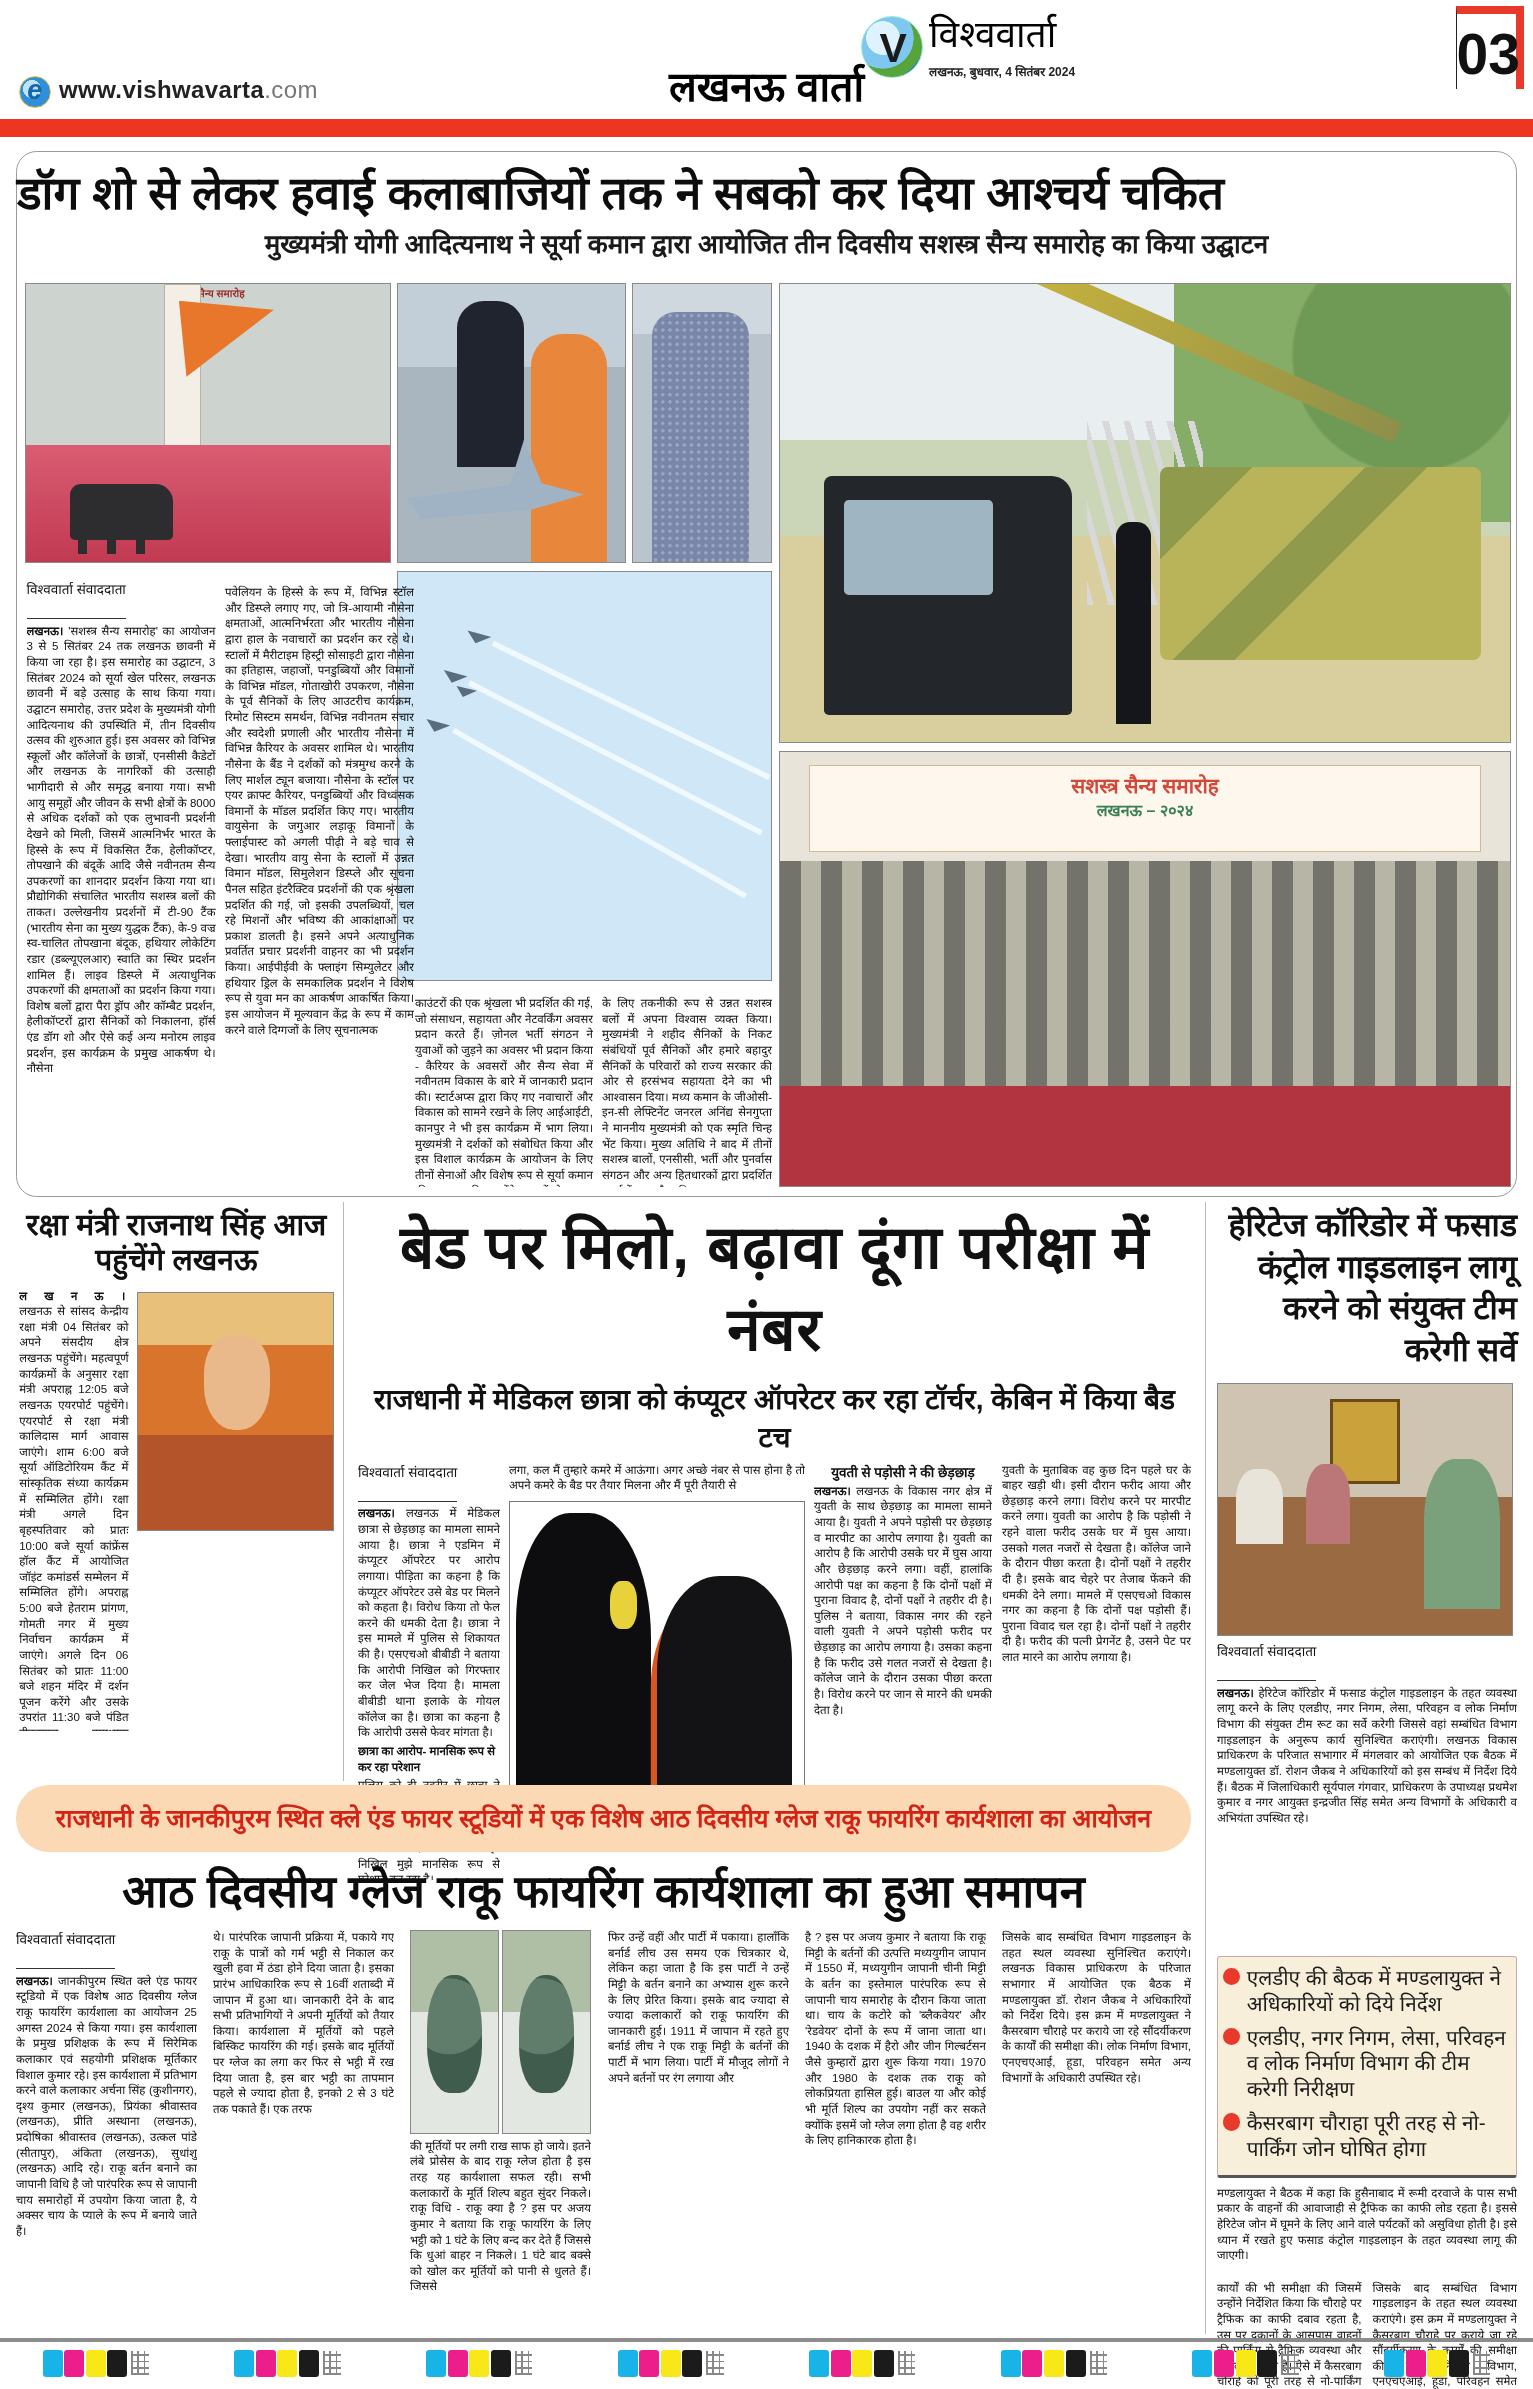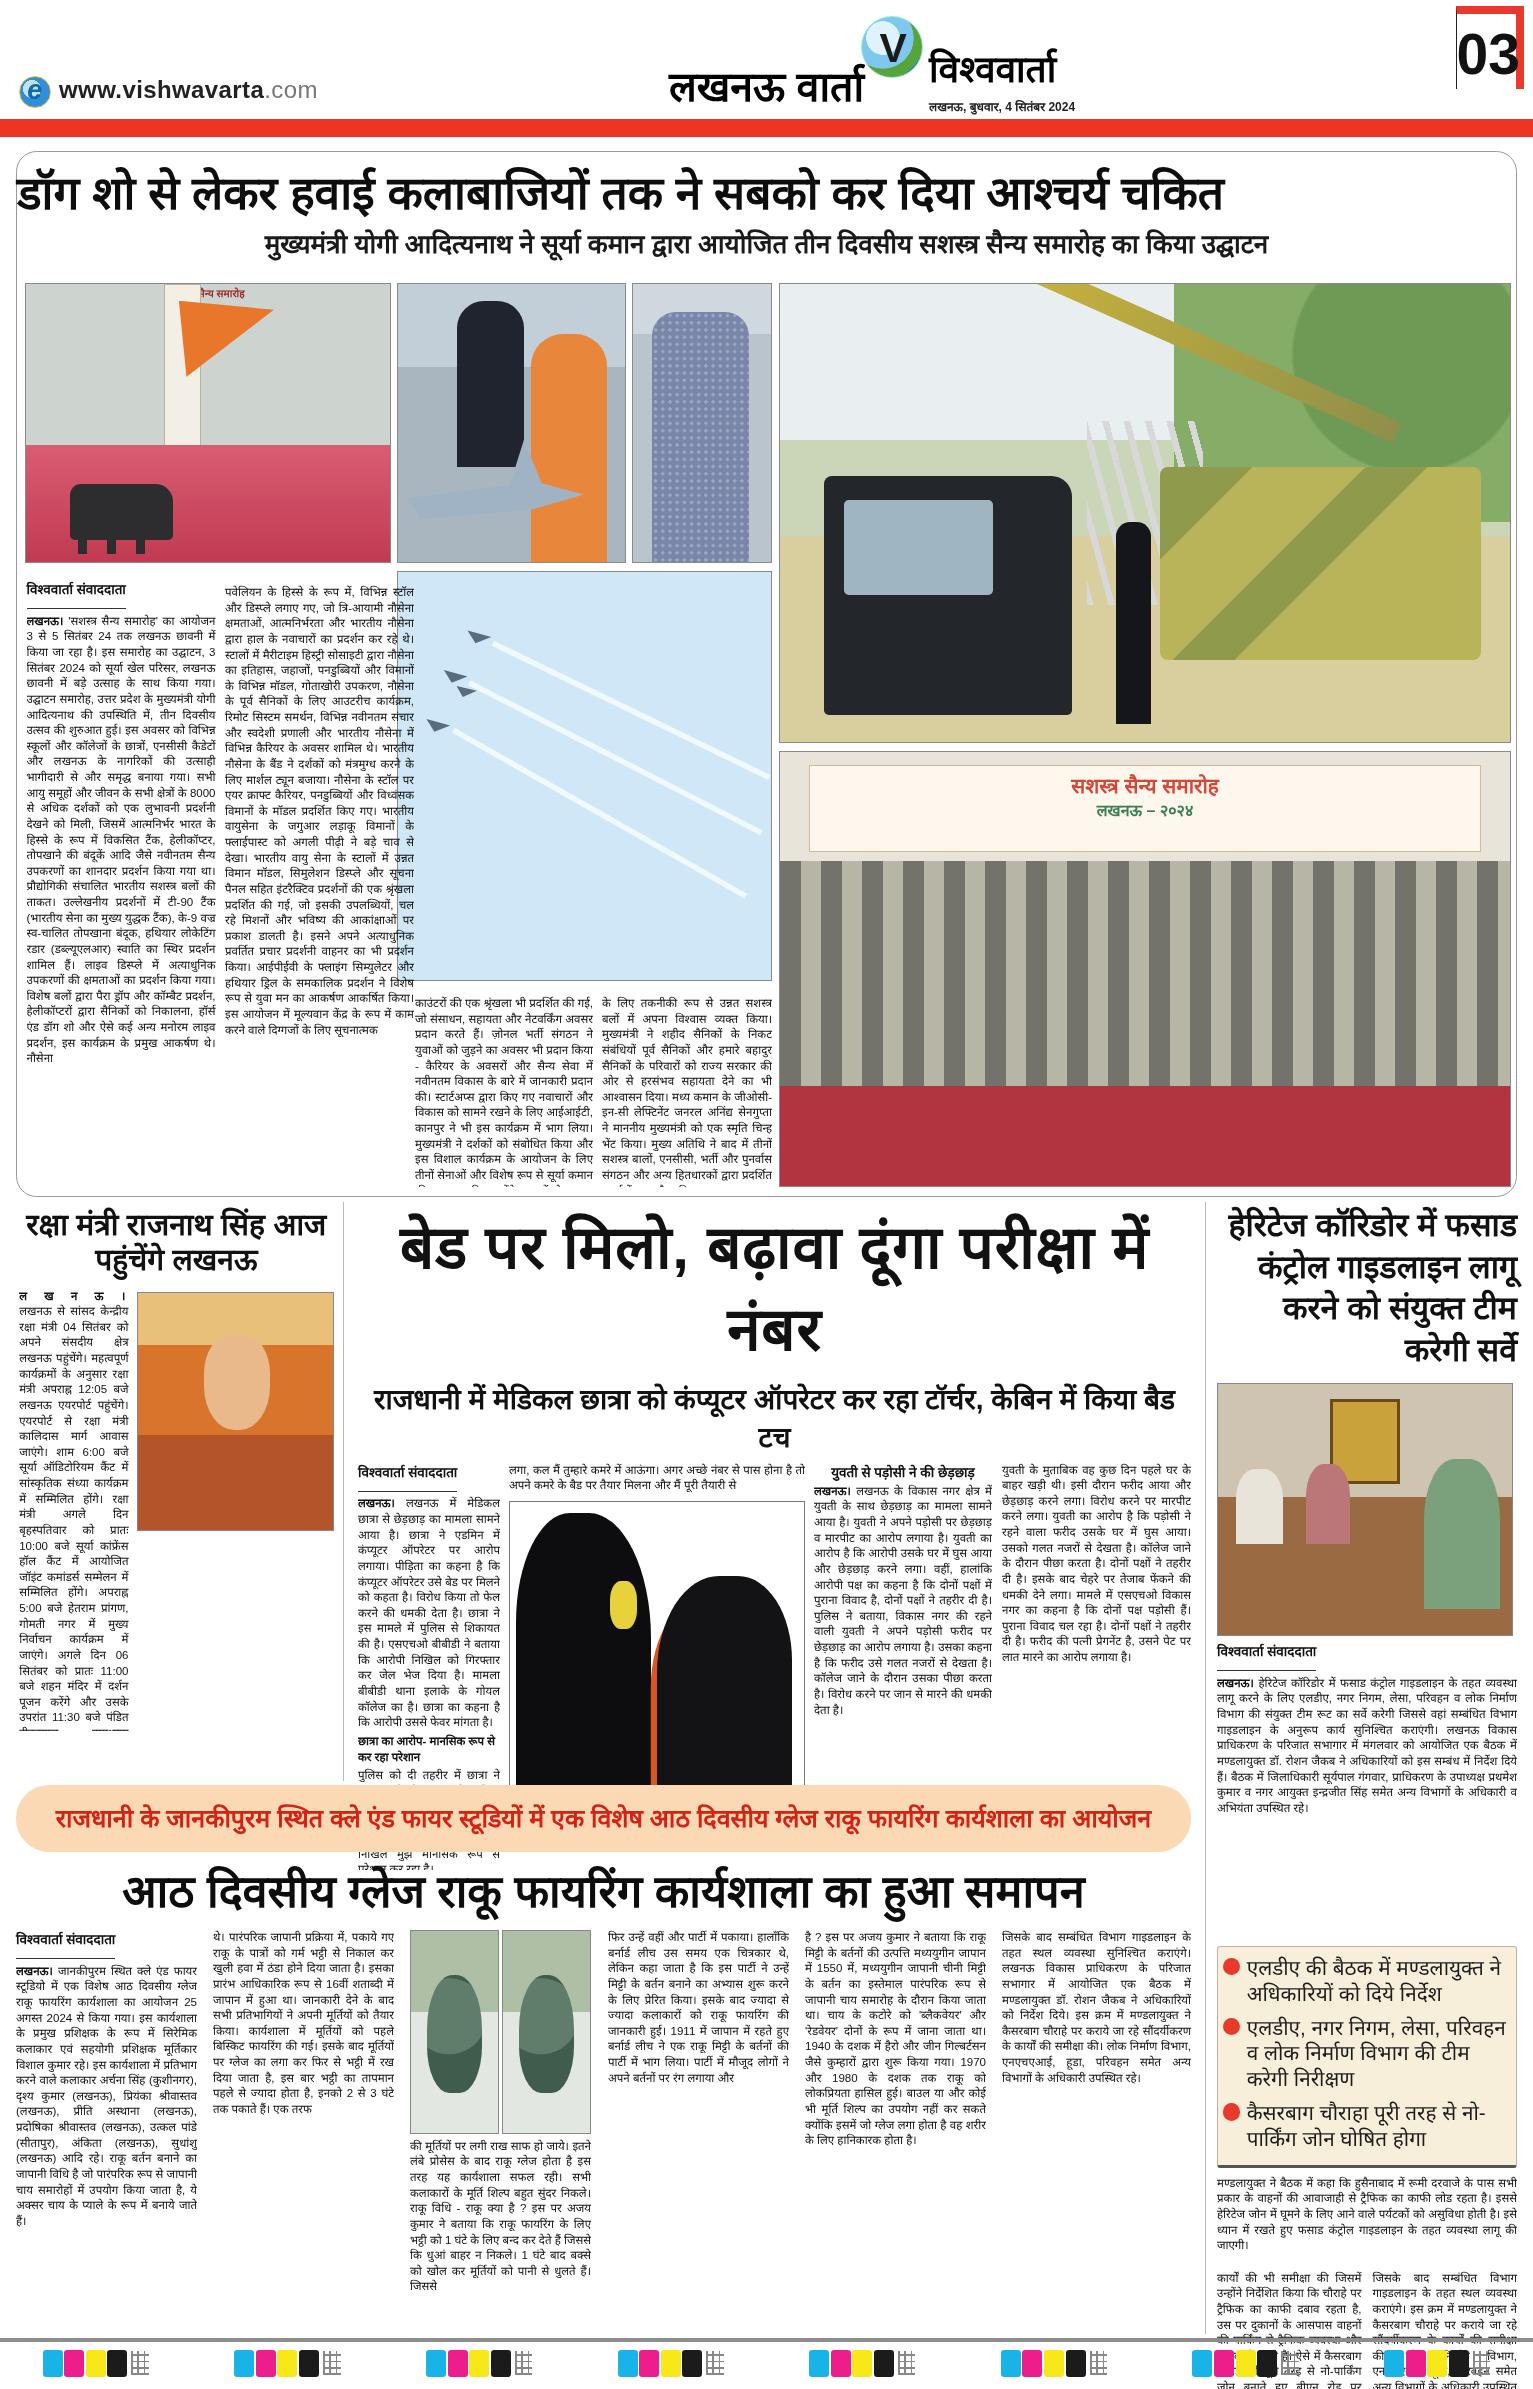--- a/index.html
+++ b/index.html
@@ -12,29 +12,29 @@
   .site-url .com { color:#777; font-weight:normal; }
   .ie-icon { display:inline-block; width:32px; height:32px; border-radius:50%;
       background: radial-gradient(circle at 40% 40%, #bfe3ff 0 35%, #2f8fd8 36% 100%);
       border:1.6px solid #e8c23a; vertical-align:middle; margin-right:8px; position:relative; }
   .ie-icon::after{ content:"e"; position:absolute; left:7.2px; top:-1.6px; font-size:27px; font-weight:bold; color:#1467a8; font-style:italic;}
   .section-title { position:absolute; left:0; right:0; top:57px; text-align:center; font-size:41px; font-weight:bold; color:#000; }
   .brand-block { position:absolute; right:342px; top:16px; width:262px; text-align:left; }
   .brand-logo { position:absolute; left:-68px; top:0px; width:62px; height:62px; border-radius:50%;
       background: radial-gradient(circle at 35% 35%, #dff3ff 0 30%, #7ec8f0 31% 55%, #58a43c 56% 75%, #2b78c2 76% 100%); border:0.8px solid #9ec; }
   .brand-logo::after{ content:"V"; position:absolute; left:17.5px; top:8px; font-size:41px; font-weight:bold; color:#1b1b1b; }
-  .brand-name { font-size:37px; font-weight:bold; color:#000; line-height:1.05;margin-top:35px; }
+  .brand-name { font-size:37px; font-weight:normal; color:#000; line-height:1.05; }
   .brand-date { font-size:12px; font-weight:bold; color:#222; margin-top:8px; }
   .pagenum-box { position:absolute; right:9.5px; top:6.4px; width:68px; height:83px;
       border-top:8px solid #e8392b; border-right:8px solid #e8392b; border-left:1.6px solid #222;
       font-size:57px; font-weight:bold; color:#111; text-align:center; line-height:80px; background:#fff; }
   .red-bar { position:absolute; left:0; top:119px; width:1533px; height:17.5px; background:#ee3524; }
 
   
-  .byline { font-size:13.5px; font-weight:bold; border-bottom:1.6px solid #333; display:inline-block; padding-bottom:10px; margin-bottom:4.8px; }
+  .byline { font-size:13.5px; font-weight:normal; border-bottom:1.6px solid #333; display:inline-block; padding-bottom:20px; margin-bottom:4.8px; }
   .body-txt { font-size:11.5px; line-height:1.36; text-align:justify; overflow:hidden; }
   .lead-word { font-weight:bold; }
   .ph { position:relative; overflow:hidden; border:0.8px solid #8a8a8a; background:#cdd4cf; }
 
   
   .lead-box { position:absolute; left:16px; top:151px; width:1501px; height:1046px;
       border:0.8px solid #9a9a9a; border-radius:20.7px; background:#fff; }
   .lead-head { position:absolute; left:0; right:0; top:8px; font-size:46px; font-weight:bold; color:#0d0d0d; }
   .lead-subhead { position:absolute; left:0; right:0; top:73px; text-align:center; font-size:26px; font-weight:bold; color:#1a1a1a; }
 

